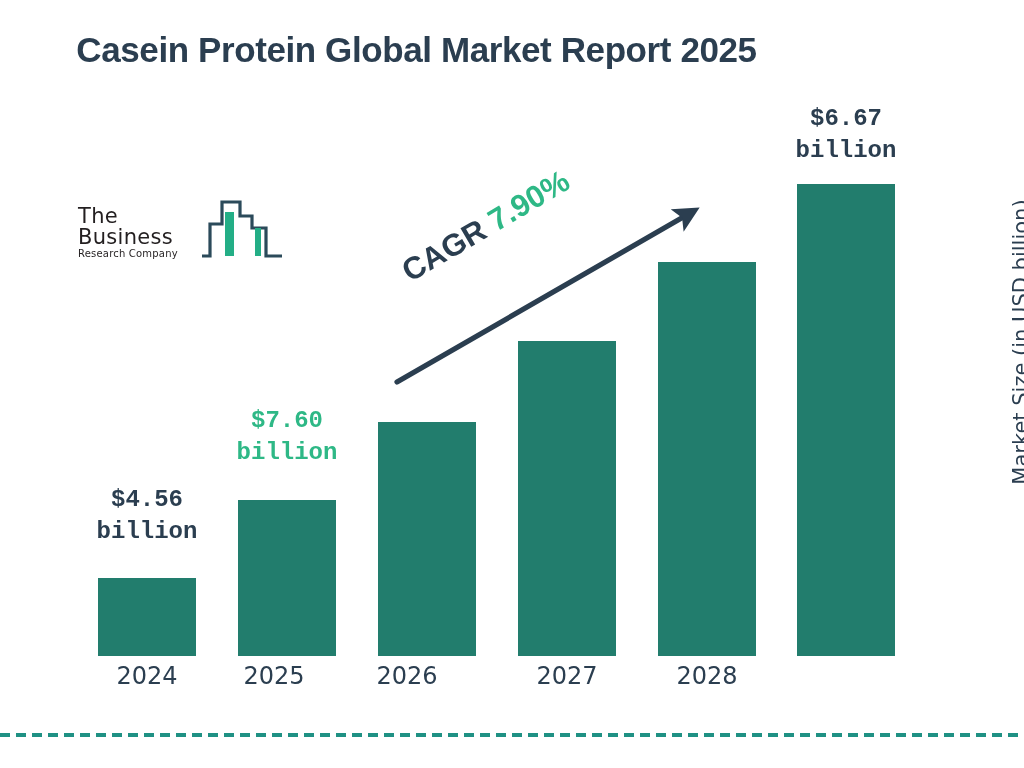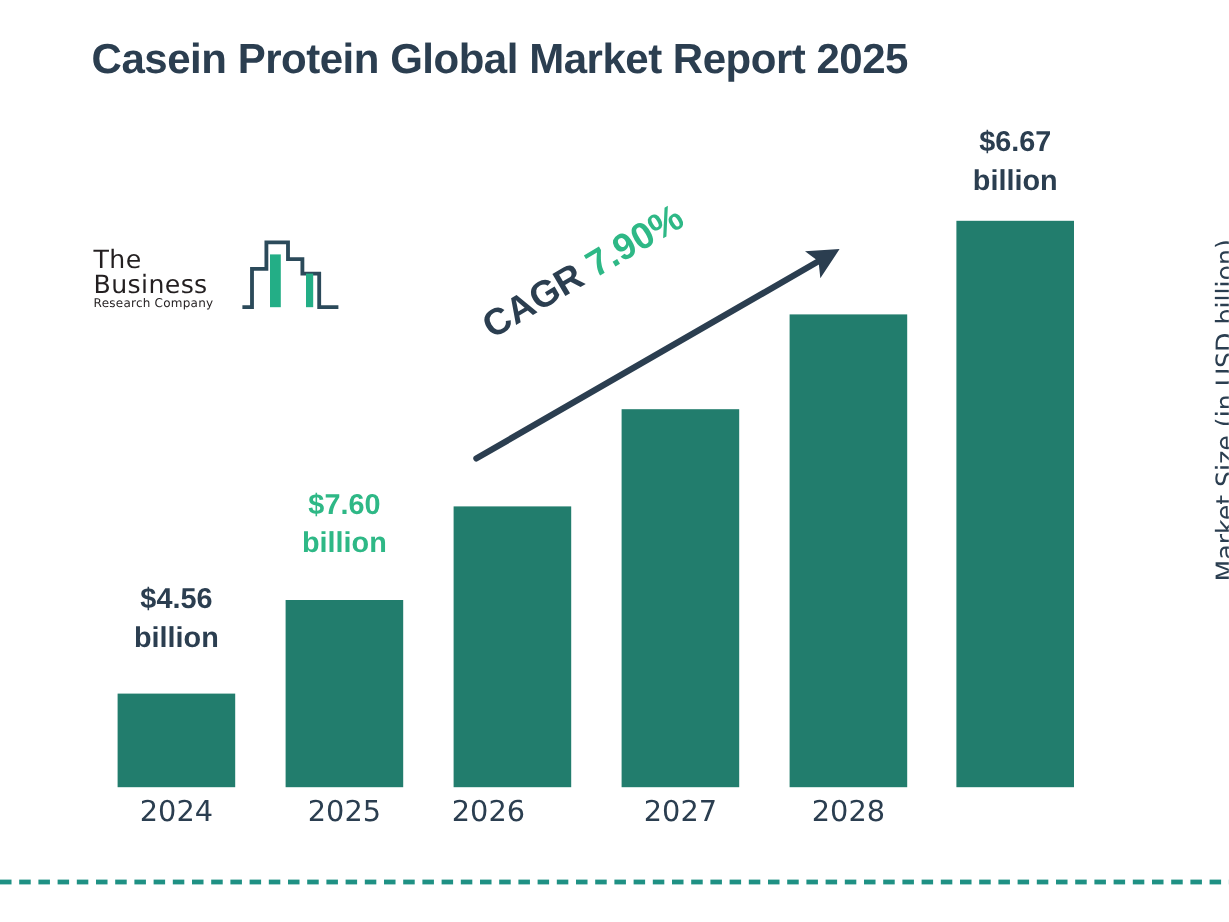--- a/index.html
+++ b/index.html
@@ -89,21 +89,21 @@
     color: #2b3e50;
     font-family: "DejaVu Sans", sans-serif;
   }
   .vlabel {
     position: absolute;
     width: 150px;
     text-align: center;
     font-size: 24px;
     font-weight: bold;
     line-height: 1.32;
-    font-family: Liberation Sans, sans-serif;
+    font-family: Liberation Mono, monospace;
   }
   .vlabel.dark  { color: #2b3e50; }
   .vlabel.green { color: #2eb886; }
 
   
   #cagr-arrow {
     position: absolute;
     left: 380px;
     top: 190px;
     width: 340px;
@@ -173,21 +173,21 @@
 <div id="plot">
 
   <div class="bar" style="left:98px;  top:578px; width:98px; height:78px;"></div>
   <div class="bar" style="left:238px; top:500px; width:98px; height:156px;"></div>
   <div class="bar" style="left:378px; top:422px; width:98px; height:234px;"></div>
   <div class="bar" style="left:518px; top:341px; width:98px; height:315px;"></div>
   <div class="bar" style="left:658px; top:262px; width:98px; height:394px;"></div>
   <div class="bar" style="left:797px; top:184px; width:98px; height:472px;"></div>
 
   <div class="xtick" style="left:77px;">2024</div>
-  <div class="xtick" style="left:217px;">2025</div>
+  <div class="xtick" style="left:204px;">2025</div>
   <div class="xtick" style="left:337px;">2026</div>
   <div class="xtick" style="left:497px;">2027</div>
   <div class="xtick" style="left:637px;">2028</div>
 
   <div class="vlabel dark" style="left:72px; top:484px;">
     <div>$4.56</div>
     <div>billion</div>
   </div>
   <div class="vlabel green" style="left:212px; top:405px;">
     <div>$7.60</div>

